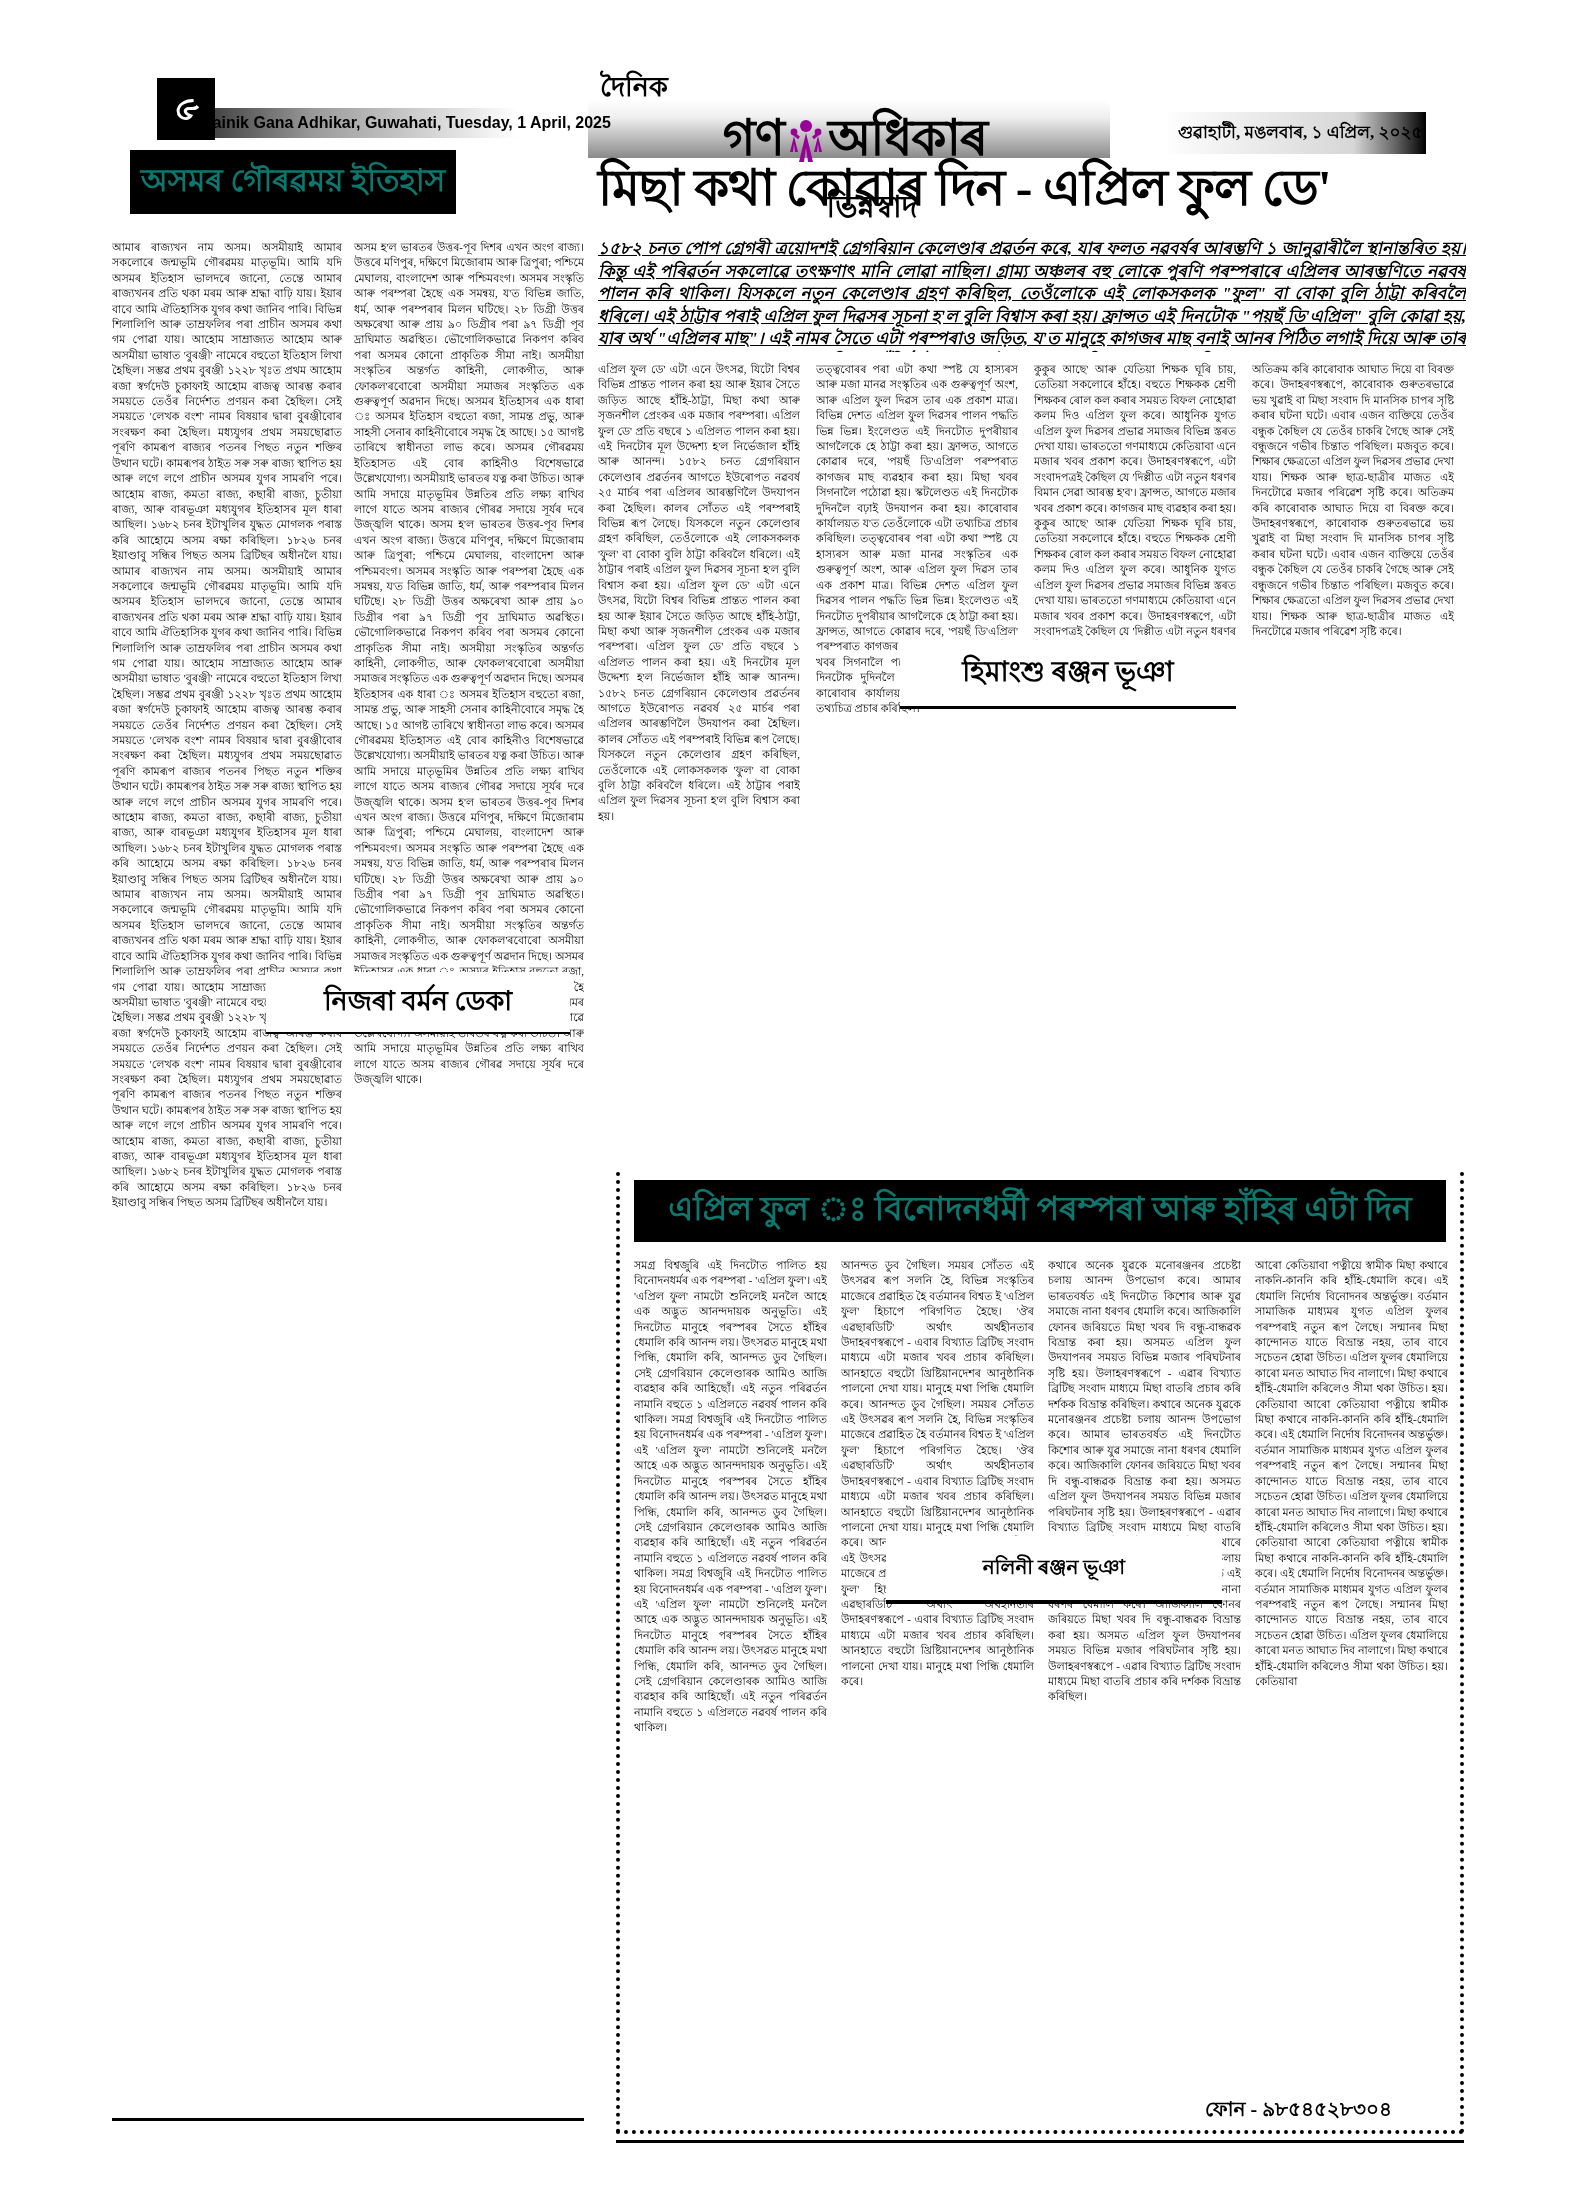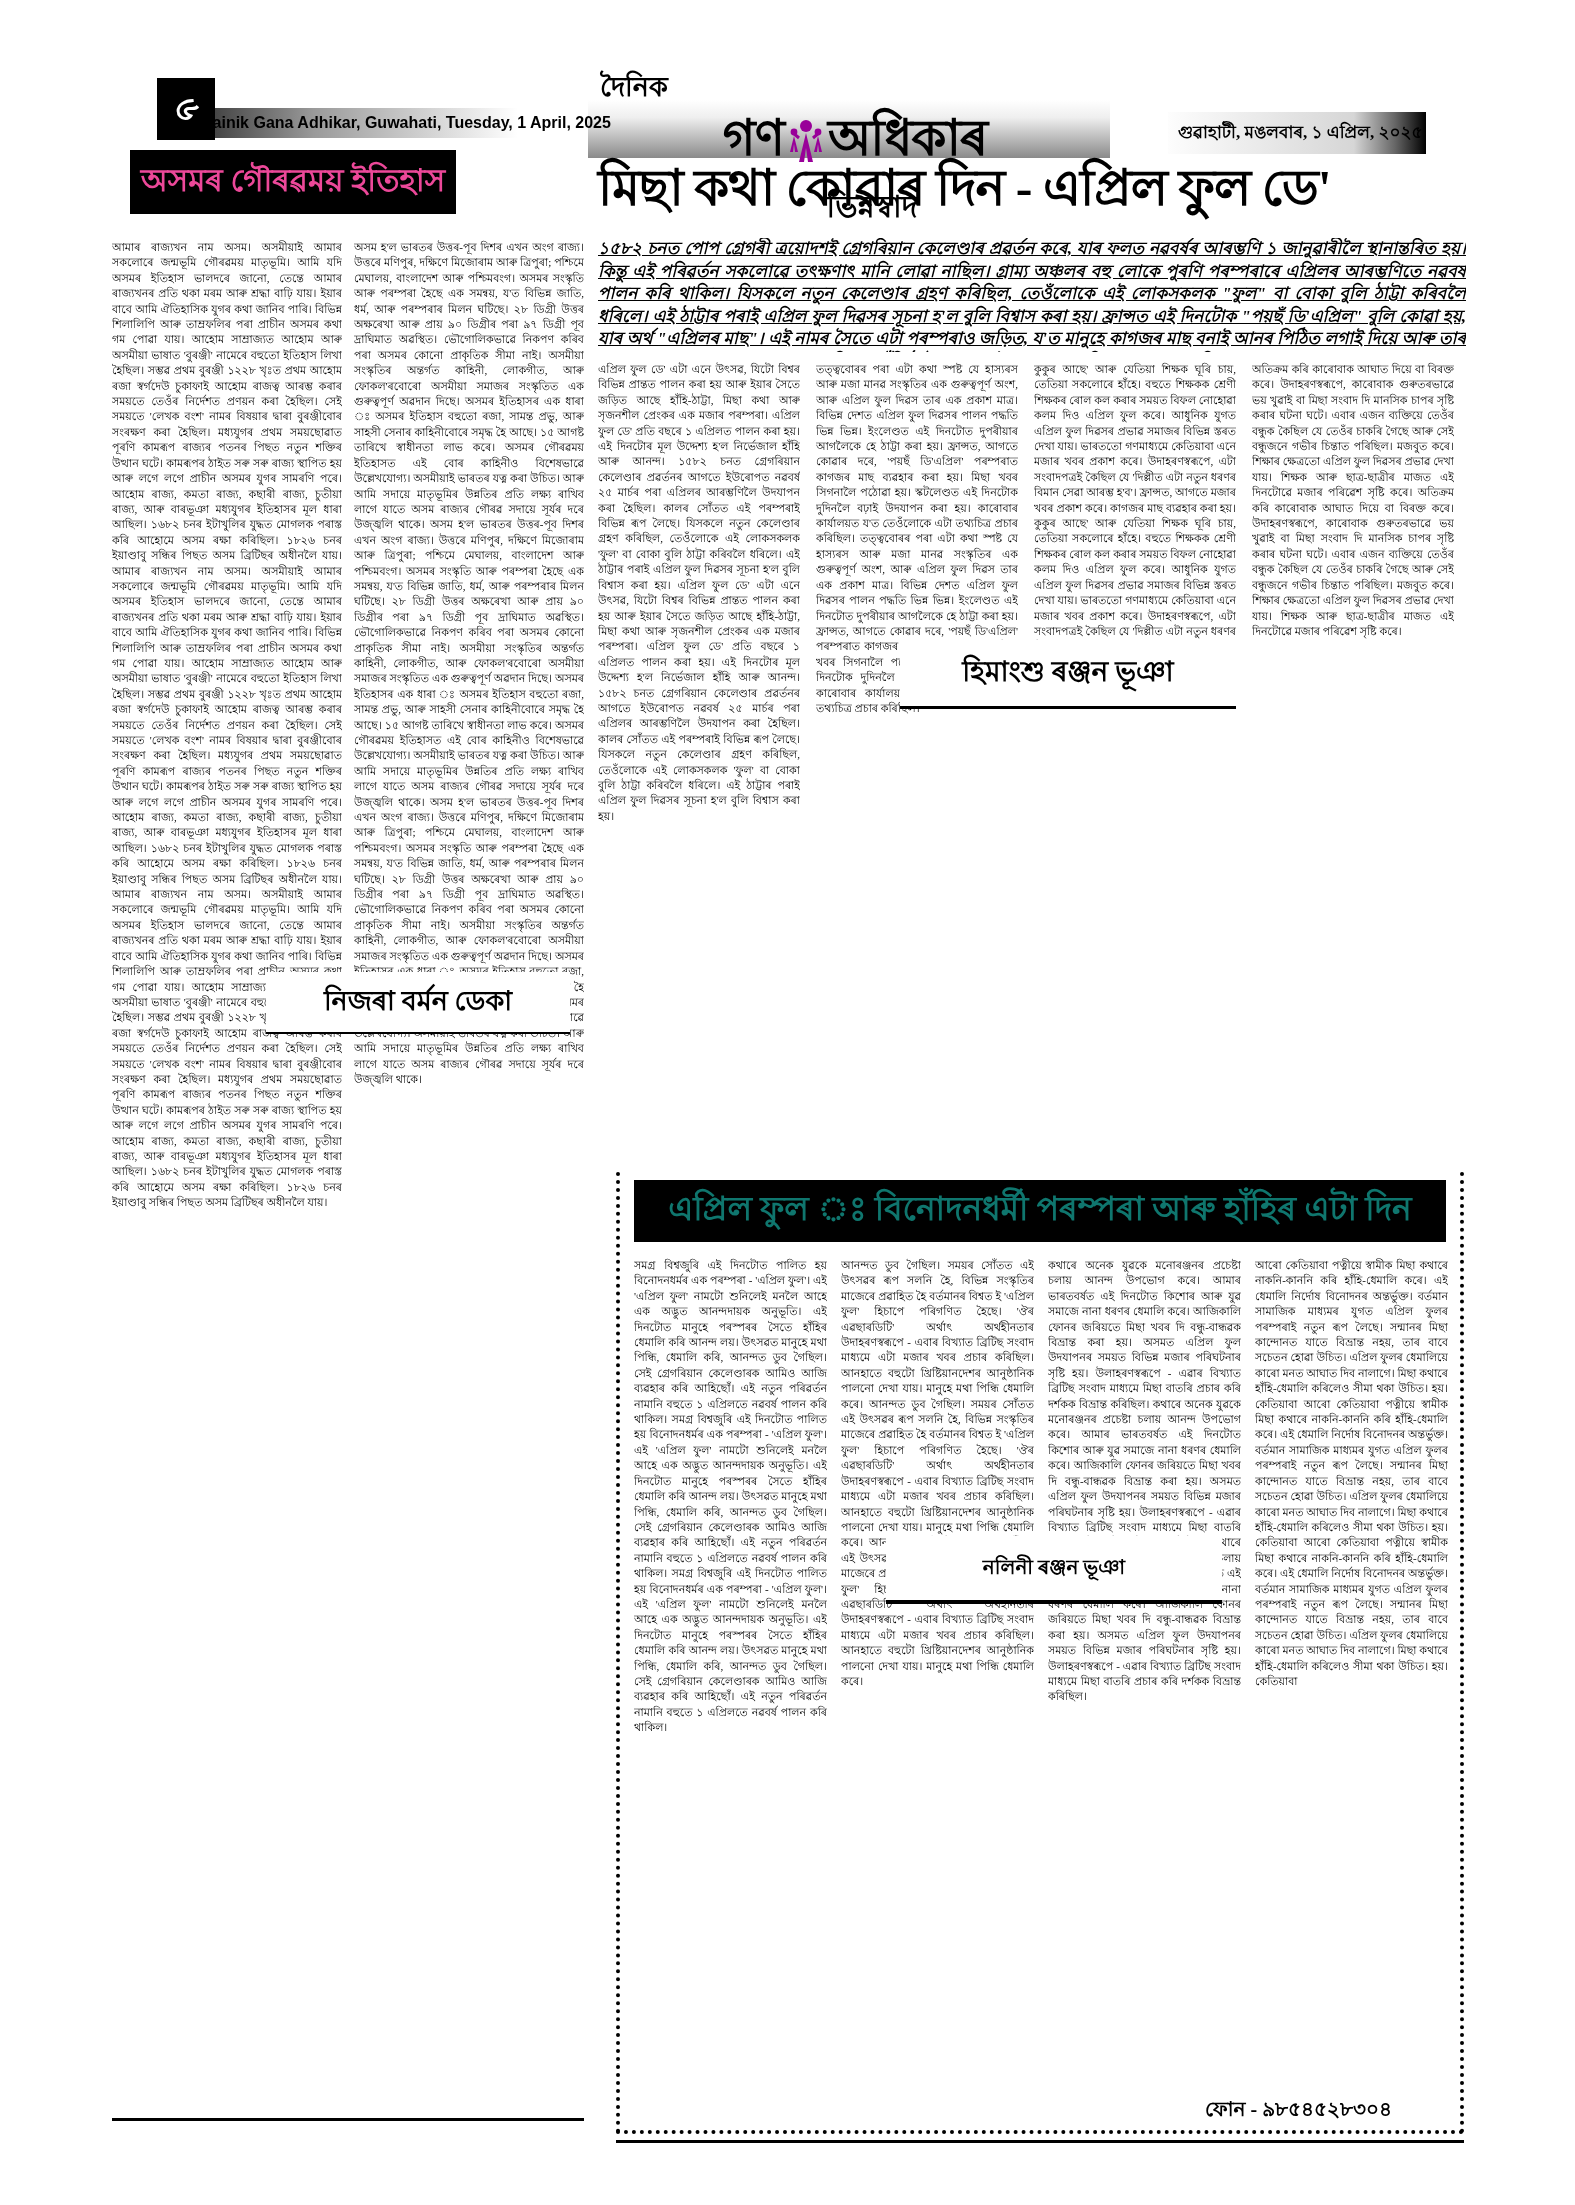--- a/index.html
+++ b/index.html
@@ -19,21 +19,21 @@
             background:linear-gradient(#ffffff 0%,#efefef 30%,#8a8a8a 100%);
             display:flex;align-items:center;flex-direction:column;}
   .masttitle{font-size:50px;font-weight:bold;letter-spacing:-1px;display:flex;align-items:center;margin-left:12px;}
   .mastlogo{width:40px;height:48px;margin:0 2px;}
   .sectionlabel{font-size:30px;font-weight:bold;margin-left:46px;}
   .dateband{left:1168px;top:112px;width:258px;height:42px;
             background:linear-gradient(to right,#fdfdfd,#d6d6d6 72%,#666 88%,#000 100%);
             display:flex;align-items:center;font-size:17px;font-weight:bold;
             padding-left:10px;box-sizing:border-box;white-space:nowrap;}
   
-  .lhead{left:130px;top:150px;width:326px;height:64px;background:#000;color:#ec4899;
+  .lhead{left:130px;top:150px;width:326px;height:64px;background:#000;color:#0f766e;
          font-size:31px;font-weight:bold;display:flex;align-items:center;justify-content:center;}
   .col{position:absolute;text-align:justify;font-size:11px;line-height:15.4px;overflow:hidden;}
   .lcol1{left:112px;top:240px;width:230px;height:1870px;}
   .lcol2{left:354px;top:240px;width:230px;height:1870px;}
   .authorbox{background:#fff;display:flex;align-items:center;justify-content:center;
              font-weight:bold;z-index:2;}
   .author2{left:266px;top:972px;width:304px;height:60px;font-size:27px;border-bottom:2px solid #000;}
   .lrule{left:112px;top:2118px;width:472px;height:3px;background:#000;}
   
   .mainhead{left:598px;top:150px;width:870px;font-size:50px;font-weight:bold;letter-spacing:-1px;white-space:nowrap;}

